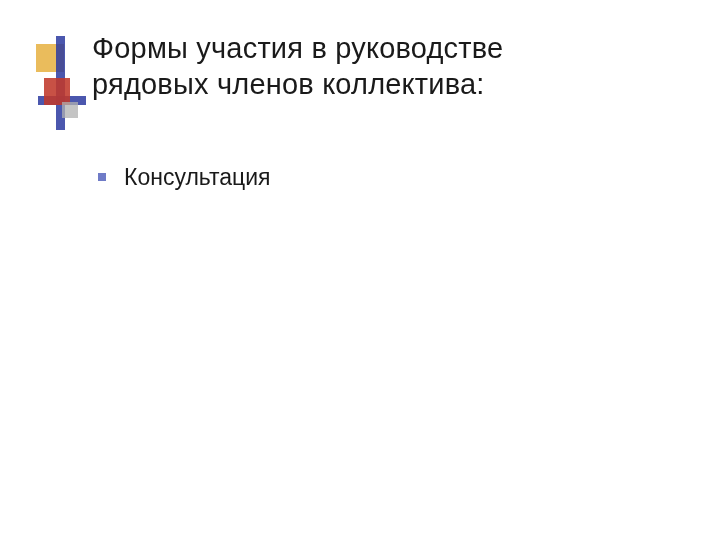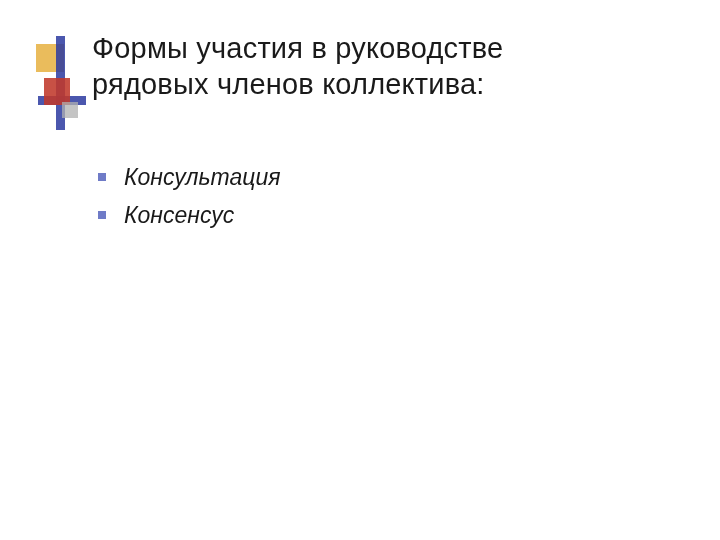--- a/index.html
+++ b/index.html
@@ -91,21 +91,20 @@
     padding: 0;
     margin: 0;
   }
   .body li {
     position: relative;
     padding-left: 26px;
     font-size: 23px;
     line-height: 1.55;
     color: #1a1a1a;
     margin-bottom: 2px;
-    font-style: italic;
   }
   .body li::before {
     content: "";
     position: absolute;
     left: 0;
     top: 0.58em;
     width: 8px;
     height: 8px;
     background: #6f7bc7;
   }
@@ -120,17 +119,16 @@
     <div class="blue-h"></div>
     <div class="redsq"></div>
     <div class="greysq"></div>
   </div>
 
   <div class="title">Формы участия в руководстве рядовых членов коллектива:</div>
 
   <div class="body">
     <ul>
       <li><span>Консультация</span></li>
-      <li><span>Консенсус</span></li>
     </ul>
   </div>
 
 </div>
 
 </body></html>

